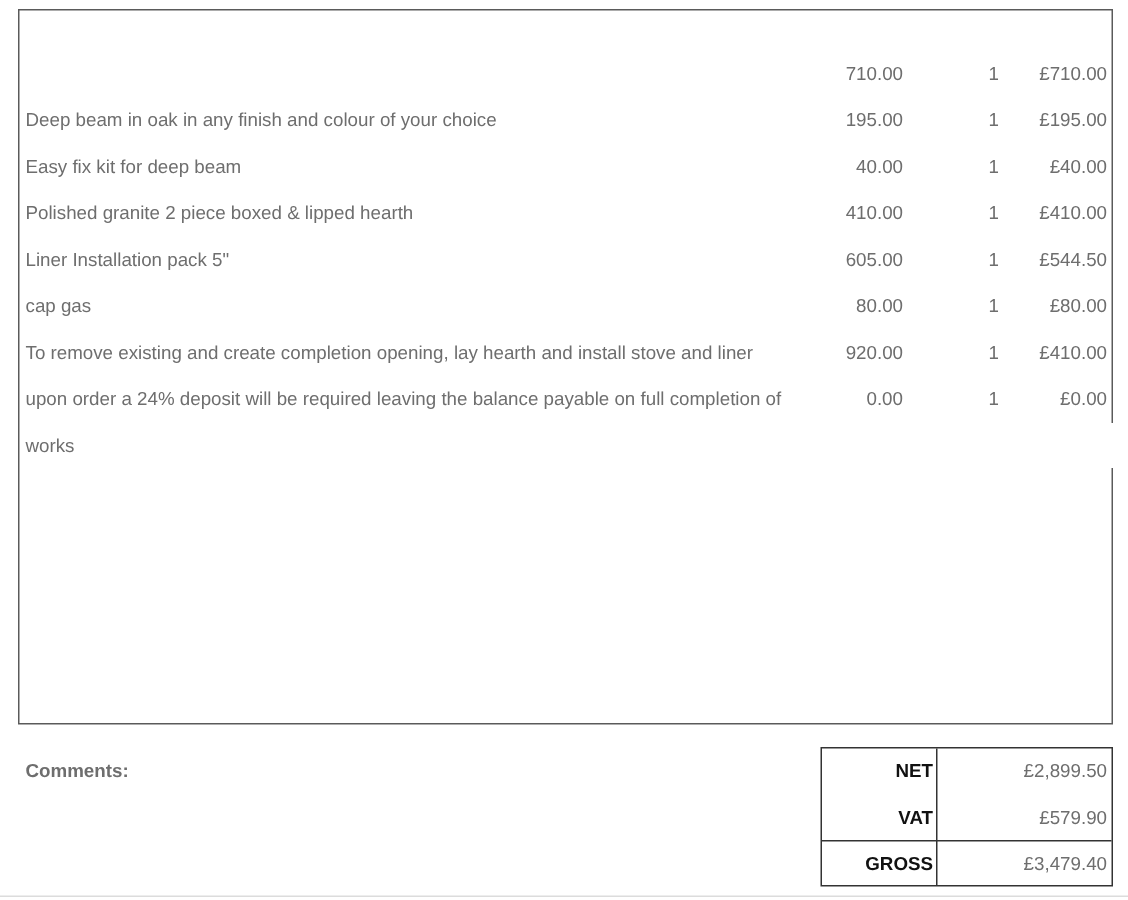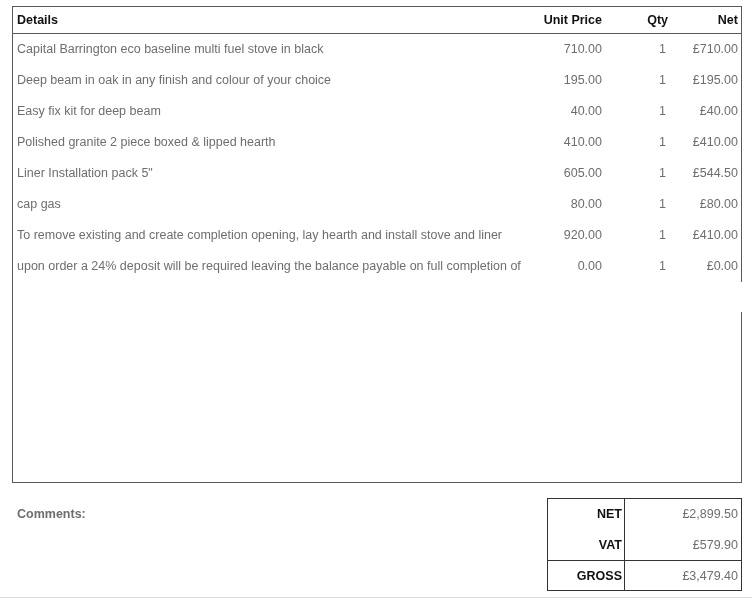--- a/index.html
+++ b/index.html
@@ -114,29 +114,22 @@
       top: 597px;
       width: 752px;
       height: 1px;
       background: #dcdcdc;
     }
   </style>
 </head>
 <body>
 
 <div class="main-table">
-  <div class="header">
-    <span class="h-details">Details</span>
-    <span class="h-unit">Unit Price</span>
-    <span class="h-qty">Qty</span>
-    <span class="h-net">Net</span>
-  </div>
 
   <div class="row" style="top:35px;">
-    <span class="c-details">Capital Barrington eco baseline multi fuel stove in black</span>
     <span class="c-unit">710.00</span>
     <span class="c-qty">1</span>
     <span class="c-net">£710.00</span>
   </div>
 
   <div class="row" style="top:66px;">
     <span class="c-details">Deep beam in oak in any finish and colour of your choice</span>
     <span class="c-unit">195.00</span>
     <span class="c-qty">1</span>
     <span class="c-net">£195.00</span>
@@ -177,20 +170,23 @@
     <span class="c-net">£410.00</span>
   </div>
 
   <div class="row" style="top:252px;">
     <span class="c-details">upon order a 24% deposit will be required leaving the balance payable on full completion of</span>
     <span class="c-unit">0.00</span>
     <span class="c-qty">1</span>
     <span class="c-net">£0.00</span>
   </div>
 
+  <div class="row" style="top:283px;">
+    <span class="c-details">works</span>
+  </div>
 </div>
 <div class="right-gap"></div>
 
 <div class="comments">Comments:</div>
 
 <div class="totals">
   <div class="divider-v"></div>
   <div class="divider-h"></div>
   <span class="t-label" style="top:8px;">NET</span>
   <span class="t-value" style="top:8px;">£2,899.50</span>

